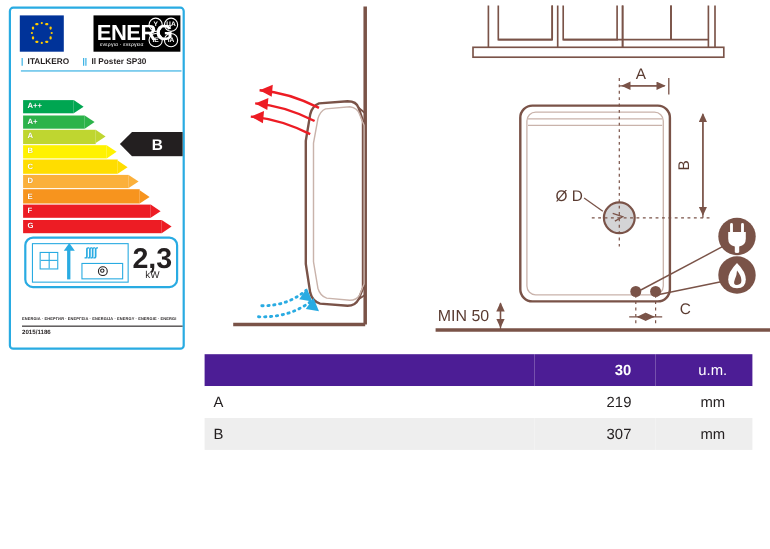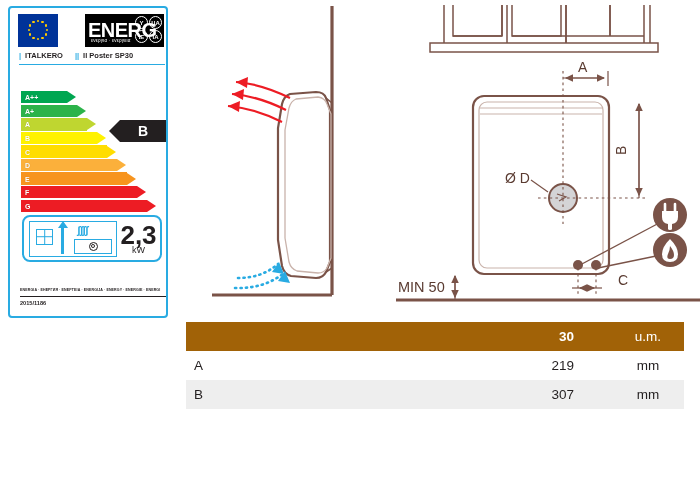--- a/index.html
+++ b/index.html
@@ -198,21 +198,21 @@
     position: absolute; left: 186px; top: 322px;
     width: 498px;
     border-collapse: collapse;
     font-size: 13.5px;
   }
   #spec-table th, #spec-table td {
     padding: 0; height: 29px; vertical-align: middle;
     font-weight: normal;
   }
   #spec-table thead th {
-    background: #a16207; color: #ffffff;
+    background: #4c1d95; color: #ffffff;
   }
   #spec-table th.c-label, #spec-table td.c-label {
     text-align: left; padding-left: 8px; width: 300px;
   }
   #spec-table th.c-val, #spec-table td.c-val {
     text-align: right; width: 110px; padding-right: 22px;
   }
   #spec-table th.c-unit, #spec-table td.c-unit {
     text-align: center; width: 88px; padding-left: 16px;
   }

